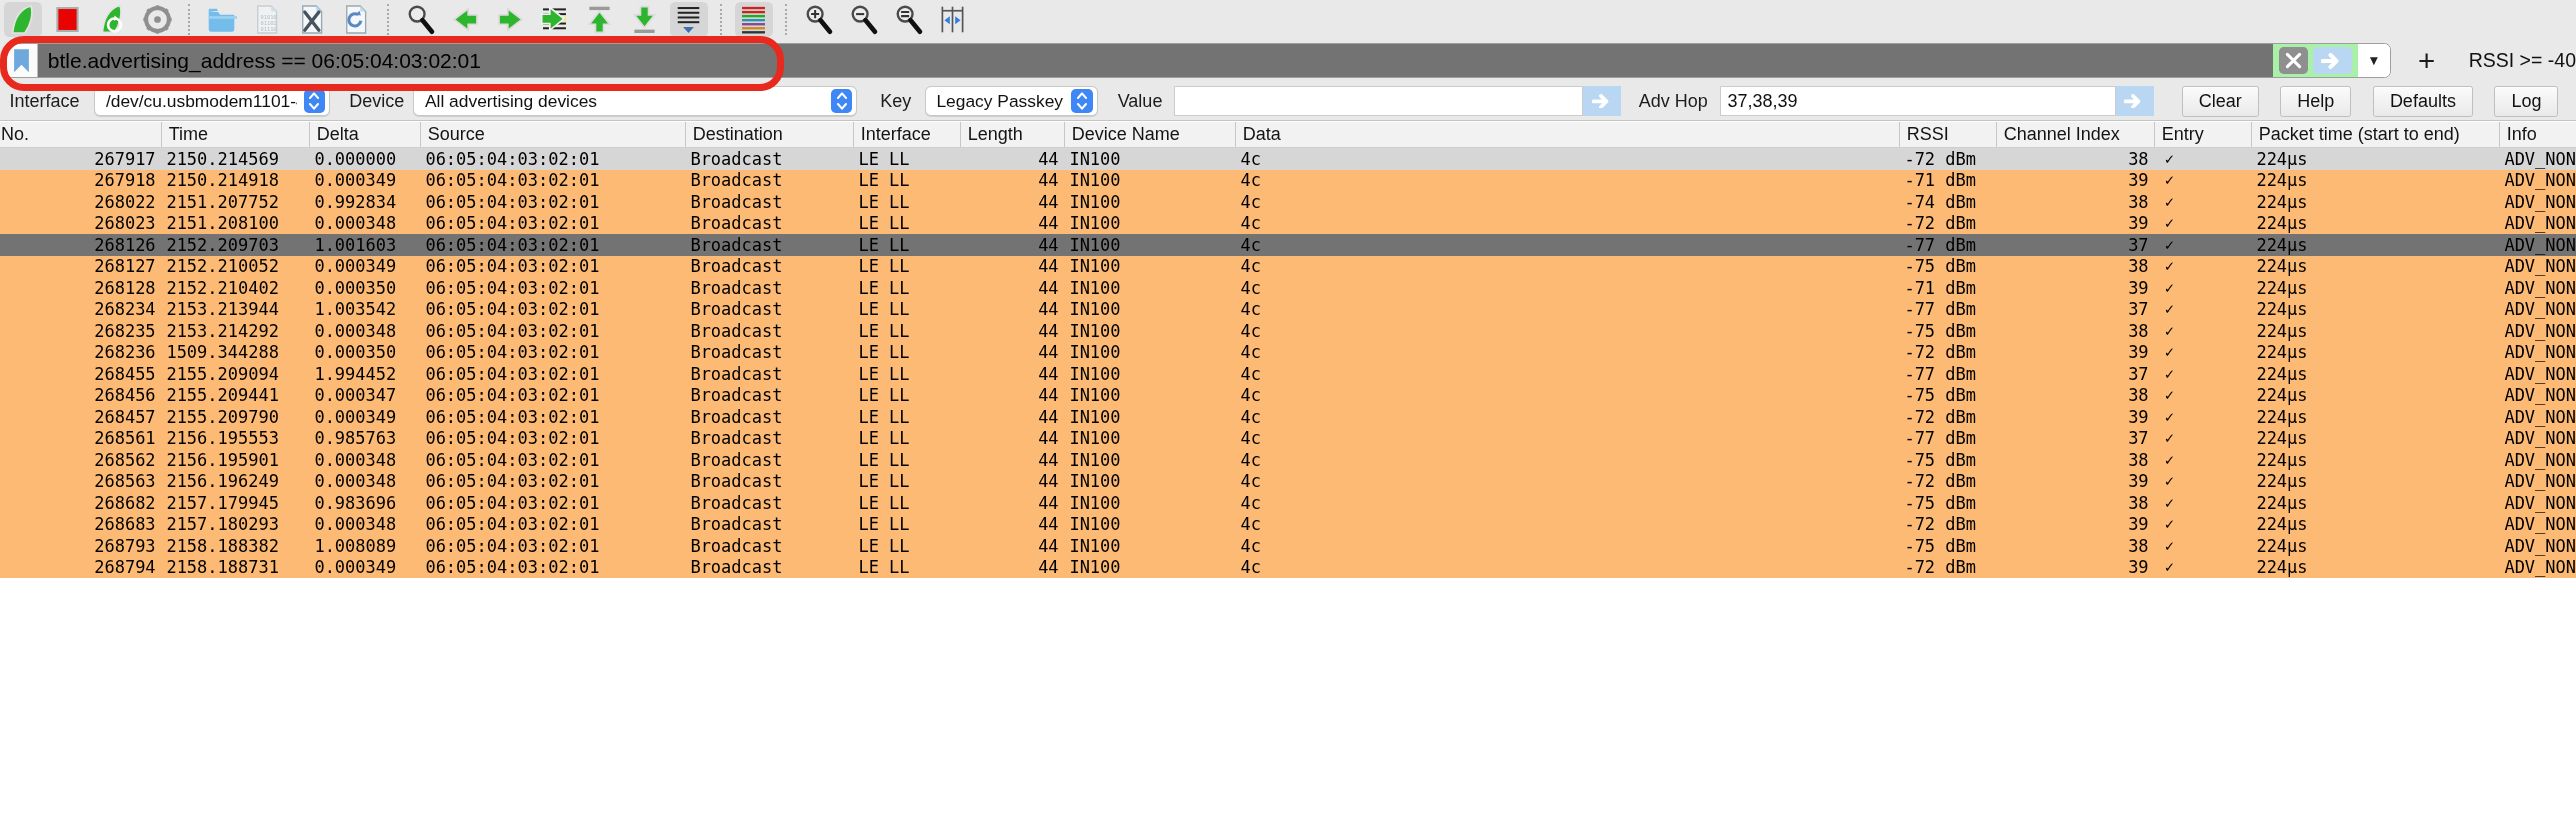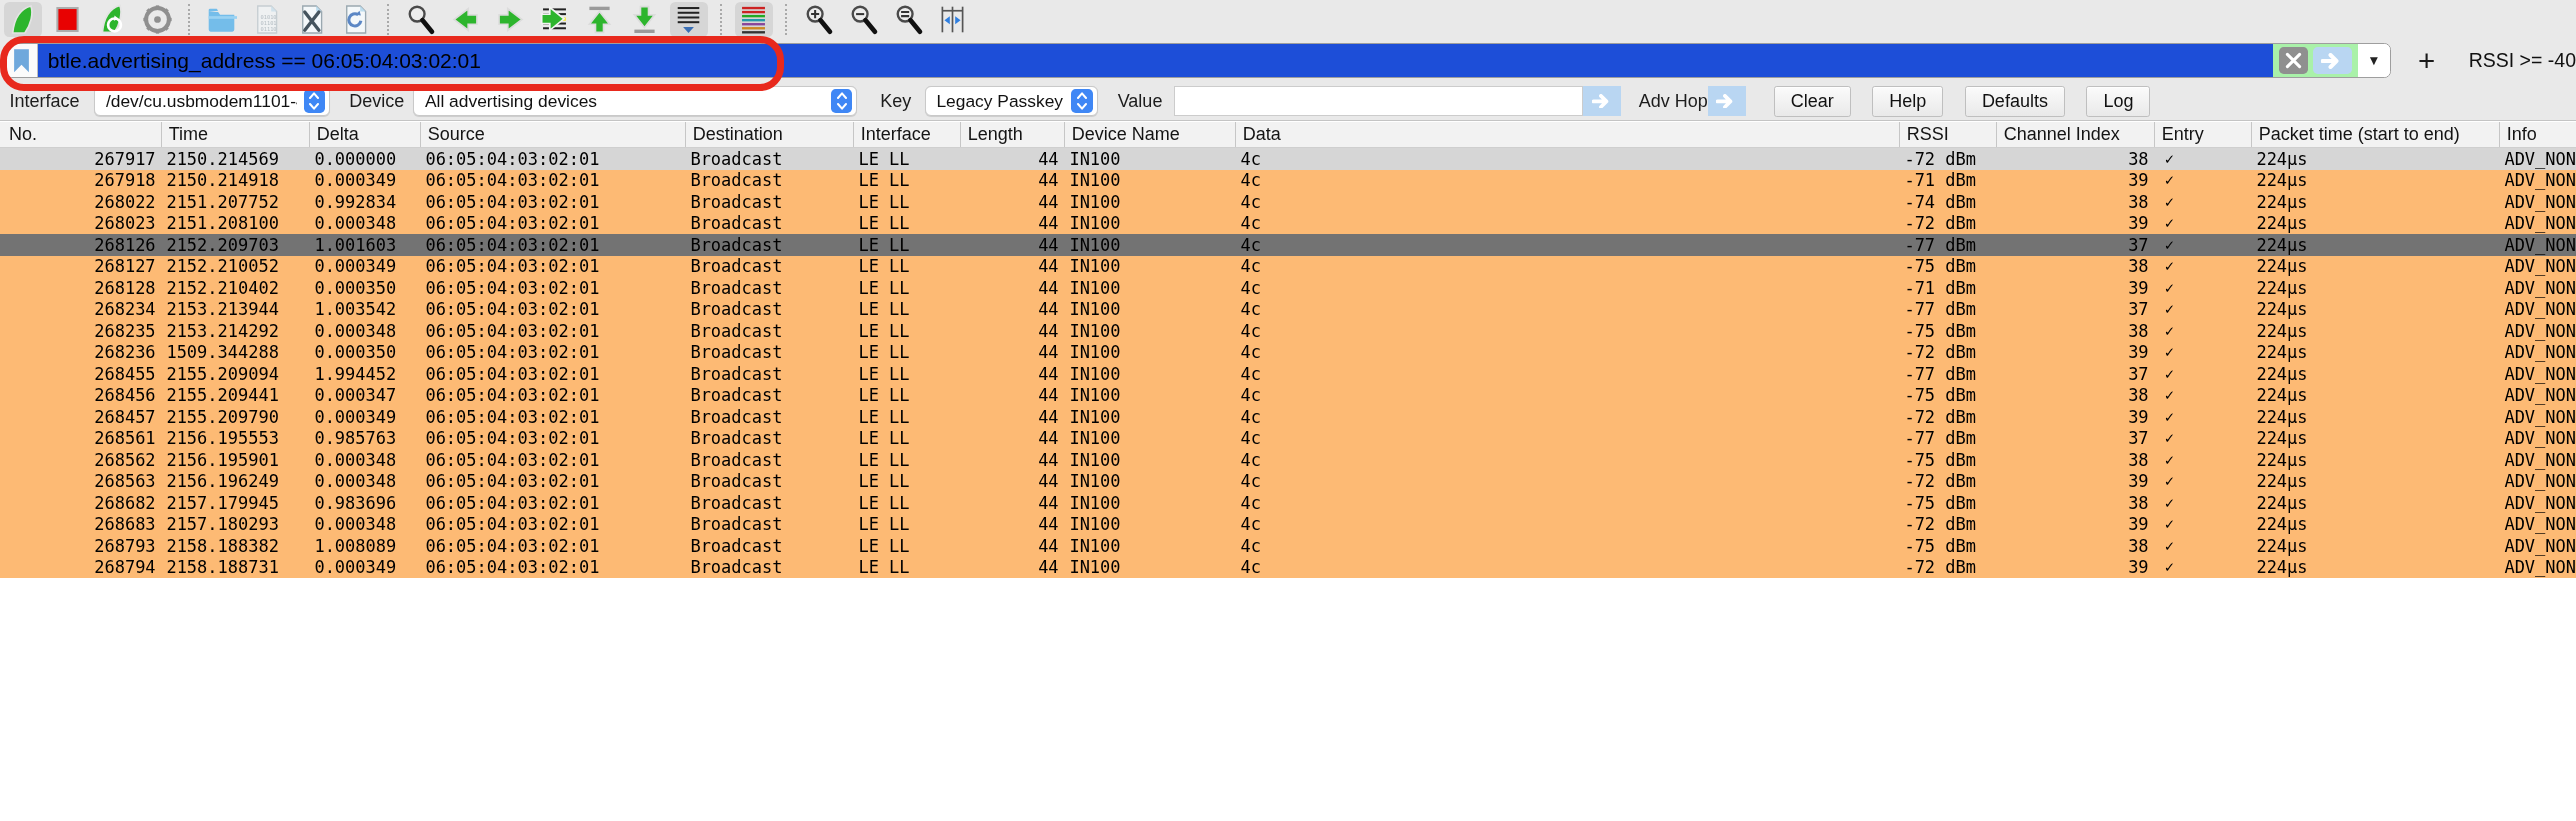--- a/index.html
+++ b/index.html
@@ -13,21 +13,21 @@
   .toolbar { position:absolute; left:0; top:0; width:2576px; height:39px; display:flex; align-items:center; padding-left:4px; gap:6.7px; }
   .tb-icon { width:38px; height:35px; display:flex; align-items:center; justify-content:center; border-radius:5.4px; flex:0 0 auto; }
   .tb-icon.pressed { background:#d6d6d6; }
   .tb-sep { width:2.7px; height:31px; border-left:2px dotted #a9a9a9; margin:0 5.4px; flex:0 0 auto; }
   .tb-icon svg { width:31px; height:31px; }
 
   
   .filter-row { position:absolute; left:5.4px; top:43px; height:35px; right:0; display:flex; align-items:center; }
   .filter-field { display:flex; align-items:stretch; height:35px; width:2434px; border:1.3px solid #9e9e9e; border-radius:6.7px; overflow:hidden; background:#ffffff; }
   .bookmark-box { width:32px; background:#fbfbfb; border-right:1.3px solid #bdbdbd; display:flex; align-items:center; justify-content:center; }
-  .filter-input { flex:1; background:#1d4ed8; border:none; outline:none; font-family:"Liberation Sans",sans-serif; font-size:21px; color:#000; padding-left:9.4px; }
+  .filter-input { flex:1; background:#737373; border:none; outline:none; font-family:"Liberation Sans",sans-serif; font-size:21px; color:#000; padding-left:9.4px; }
   .filter-btns { background:#a9f1a9; display:flex; align-items:center; gap:5.4px; padding:0 5.4px; }
   .xbtn { width:29.5px; height:27px; background:#8f8f8f; border-radius:4.7px; display:flex; align-items:center; justify-content:center; }
   .xbtn svg { width:19px; height:19px; }
   .applybtn { width:39px; height:27px; background:#b9d6f2; border-radius:4.7px; display:flex; align-items:center; justify-content:center; }
   .applybtn svg { width:23px; height:16px; }
   .caret-box { width:32px; background:#ffffff; display:flex; align-items:center; justify-content:center; font-size:13.4px; color:#222; }
   .plus-btn { font-size:29.5px; color:#1a1a1a; margin-left:19px; width:34px; text-align:center; font-weight:400; }
   .rssi-bookmark { font-size:19.5px; color:#111; margin-left:25.5px; white-space:nowrap; }
 
   
@@ -42,21 +42,21 @@
   .stepper svg { width:12px; height:8px; }
   .txt-input { height:29.5px; background:#ffffff; border:0.7px solid #cccccc; font-size:18px; color:#111; padding:0 6.7px; font-family:"Liberation Sans",sans-serif; }
   .inline-apply { width:38px; height:29.5px; background:#b9d6f2; display:flex; align-items:center; justify-content:center; flex:0 0 auto; }
   .inline-apply svg { width:21.5px; height:14.8px; }
   .push-btn { height:31px; background:linear-gradient(#fbfbfb,#e9e9e9); border:1.3px solid #bfbfbf; border-radius:2.7px; font-size:18px; color:#111; display:flex; align-items:center; justify-content:center; padding:0 16px; box-shadow:inset 0 0.7px 0 #fff; }
 
   
   .pkt-grid { display:grid; grid-template-columns:161px 148px 111px 265px 168px 107px 104px 171px 664px 97px 158px 97px 248px 77px; }
   .pkt-header { position:absolute; left:0; top:122px; width:2576px; height:26px; background:#f2f2f2; border-bottom:0.7px solid #cfcfcf; }
   .hdr-cell { font-size:18px; color:#141414; display:flex; align-items:center; padding-left:6.7px; border-left:0.7px solid #c6c6c6; overflow:hidden; white-space:nowrap; }
-  .hdr-cell:first-child { border-left:none; padding-left:9px;text-align:center; }
+  .hdr-cell:first-child { border-left:none; padding-left:1px;text-align:center; }
   .pkt-rows { position:absolute; left:0; top:148px; width:2576px; }
   .pkt-row { height:21.5px; background:#fdba74; }
   .pkt-row.hov { background:#d6d6d6; }
   .pkt-row.sel { background:#737373; }
   .cell { font-family:"DejaVu Sans Mono","Liberation Mono",monospace; font-size:17px; color:#000; display:flex; align-items:center; white-space:nowrap; overflow:hidden; padding-left:5.4px; }
   .cell.r { justify-content:flex-end; padding-right:5.4px; padding-left:0;text-align:right; }
   .cell.c-entry { padding-left:10.7px; font-size:15.4px; }
 </style>
 </head>
 <body>
@@ -303,20 +303,21 @@
         </span>
       </div>
       <span class="ctl-label" style="margin-left:20px;">Value</span>
       <input class="txt-input" style="width: 409px; margin-left: 12px;" value="">
       <div class="inline-apply">
         <svg viewBox="0 0 34 24">
             <path d="M2 12 h18 M14 3 l9 9 l-9 9" stroke="#ffffff" stroke-width="6" fill="none" stroke-linecap="round" stroke-linejoin="round"></path>
           </svg>
       </div>
       <span class="ctl-label" style="margin-left:17.4px;">Adv Hop</span>
+      <input class="txt-input" style="width: 396px; margin-left: 12px;" value="37,38,39">
       <div class="inline-apply">
         <svg viewBox="0 0 34 24">
             <path d="M2 12 h18 M14 3 l9 9 l-9 9" stroke="#ffffff" stroke-width="6" fill="none" stroke-linecap="round" stroke-linejoin="round"></path>
           </svg>
       </div>
       <div class="push-btn" style="margin-left:28px;">Clear</div>
       <div class="push-btn" style="margin-left:21.5px;">Help</div>
       <div class="push-btn" style="margin-left:21.5px;">Defaults</div>
       <div class="push-btn" style="margin-left:21.5px;">Log</div>
     </div>

